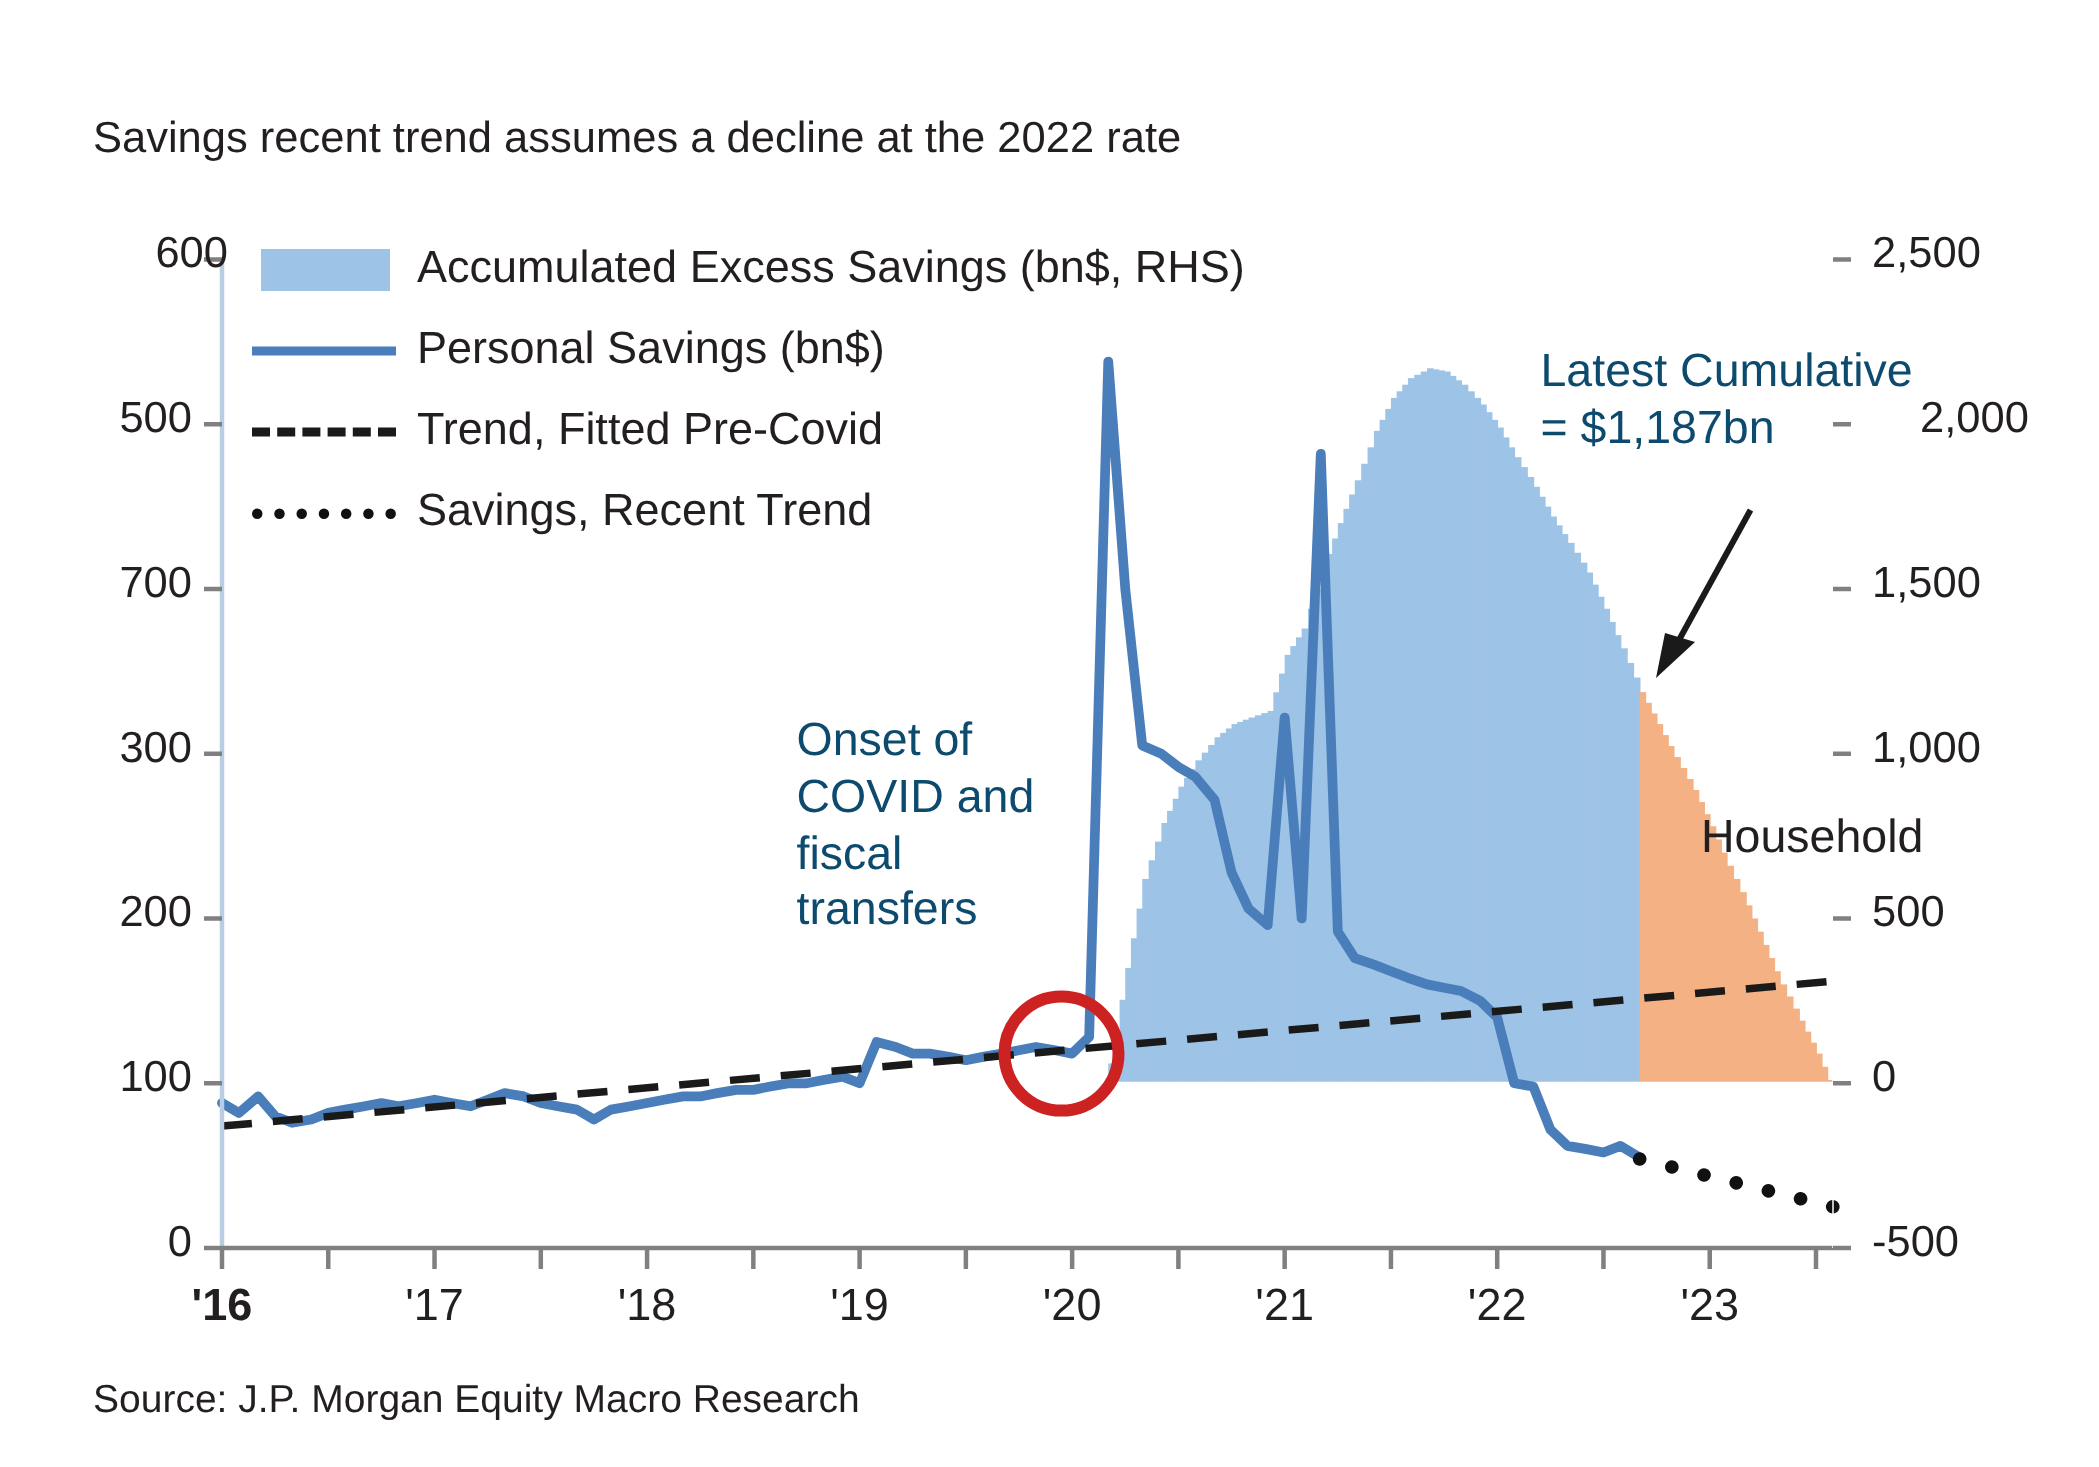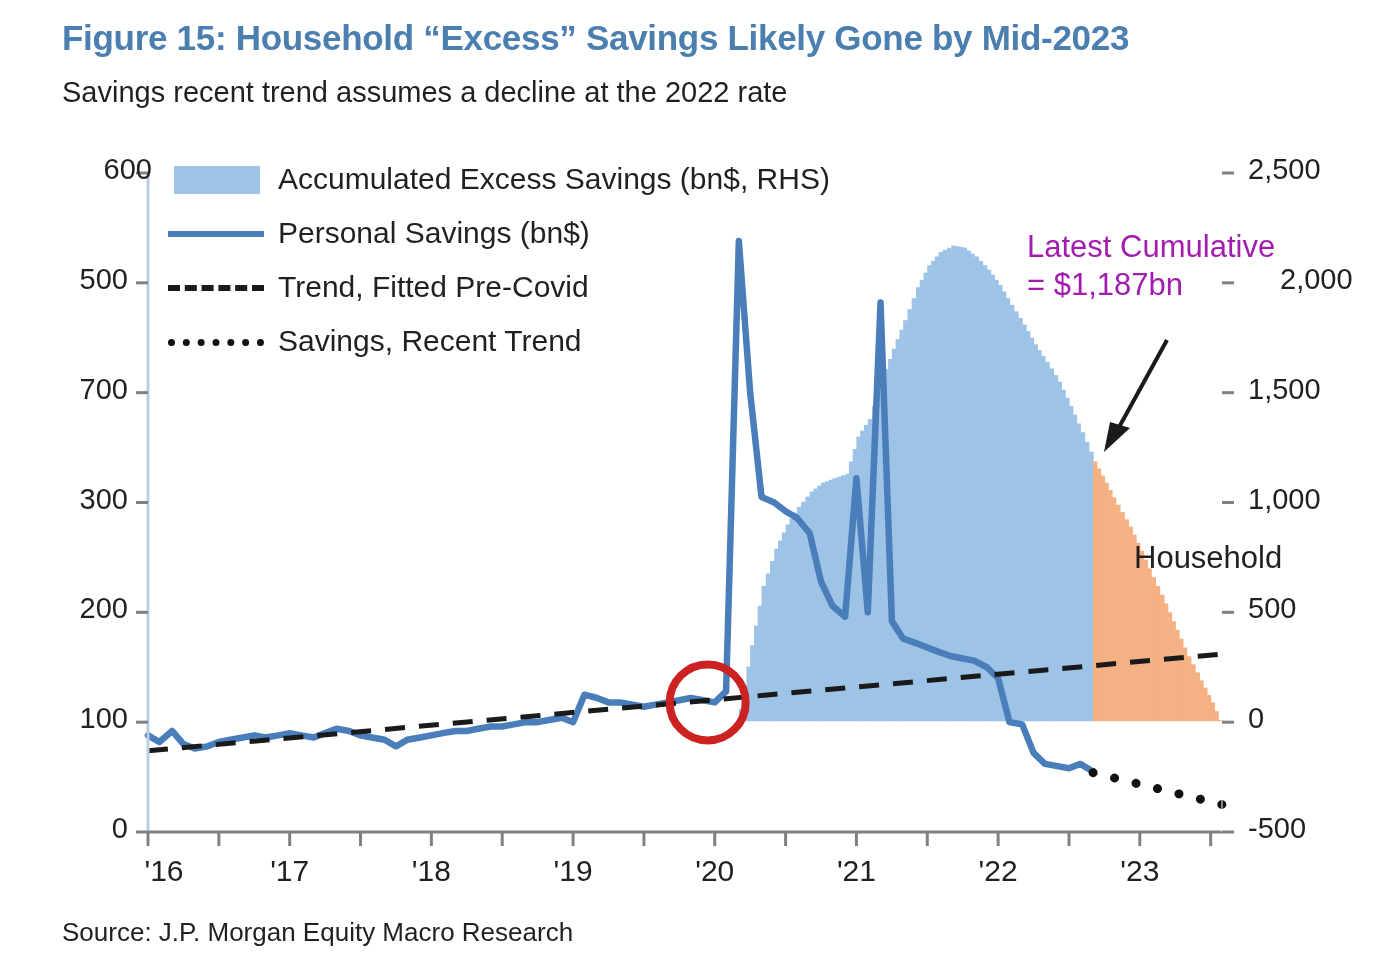--- a/index.html
+++ b/index.html
@@ -38,29 +38,28 @@
   .legend{position:absolute;left:168px;top:152px;}
   .legend-row{height:54px;display:flex;align-items:center;}
   .legend-key{width:96px;height:34px;position:relative;flex:0 0 96px;margin-right:14px;}
   .legend-label{font-size:30px;color:#231f20;white-space:nowrap;}
   .key-area{position:absolute;left:6px;top:4px;width:86px;height:28px;background:#9dc3e6;}
   .key-line{position:absolute;left:0px;top:15px;width:96px;height:6px;background:#4a7ebb;}
   .key-dash{position:absolute;left:0px;top:15px;width:96px;height:0;
      border-top:6px dashed #1a1a1a;}
   .key-dot{position:absolute;left:0px;top:15px;width:96px;height:0;
      border-top:7px dotted #111111;}
-  .anno{position:absolute;font-size:31px;color:#a21caf;line-height:1.22;white-space:pre;}
+  .anno{position:absolute;font-size:31px;color:#0c4a6e;line-height:1.22;white-space:pre;}
   .forecast-lbl{position:absolute;font-size:31px;color:#231f20;white-space:nowrap;}
 </style>
 </head>
 <body>
 
 <div id="fig">
 
-  <div class="title">Figure 15: Household “Excess” Savings Likely Gone by Mid-2023</div>
   <div class="subtitle">Savings recent trend assumes a decline at the 2022 rate</div>
 
   <svg class="plot" id="chart-svg" width="1399" height="978" viewBox="0 0 1399 978">
       <g>
         <rect x="738.84" y="708.99" width="4.38" height="13.18" fill="#9dc3e6"></rect>
         <rect x="742.62" y="687.75" width="4.38" height="34.41" fill="#9dc3e6"></rect>
         <rect x="746.40" y="666.52" width="4.38" height="55.65" fill="#9dc3e6"></rect>
         <rect x="750.18" y="645.28" width="4.38" height="76.88" fill="#9dc3e6"></rect>
         <rect x="753.96" y="625.51" width="4.38" height="96.65" fill="#9dc3e6"></rect>
         <rect x="757.73" y="605.74" width="4.38" height="116.42" fill="#9dc3e6"></rect>
@@ -234,21 +233,21 @@
       <div class="ytick" style="left: 0px; width: 128px; top: 372.667px;">700</div>
       <div class="ytick" style="left: 0px; width: 128px; top: 262.833px;">500</div>
       <div class="ytick" style="left: 0px; width: 128px; top: 153px; margin-left: 24px;">600</div>
       <div class="ytick right" style="left: 1248px; width: 150px; top: 812px;">-500</div>
       <div class="ytick right" style="left: 1248px; width: 150px; top: 702.167px;">0</div>
       <div class="ytick right" style="left: 1248px; width: 150px; top: 592.333px;">500</div>
       <div class="ytick right" style="left: 1248px; width: 150px; top: 482.5px;">1,000</div>
       <div class="ytick right" style="left: 1248px; width: 150px; top: 372.667px;">1,500</div>
       <div class="ytick right" style="left: 1280px; width: 150px; top: 262.833px;">2,000</div>
       <div class="ytick right" style="left: 1248px; width: 150px; top: 153px;">2,500</div>
-      <div class="xtick" style="width: 100px; left: 114px; top: 854px;">'16</div>
+      <div class="xtick" style="width: 100px; left: 98px; top: 854px; font-weight: bold;">'16</div>
       <div class="xtick" style="width: 100px; left: 239.689px; top: 854px;">'17</div>
       <div class="xtick" style="width: 100px; left: 381.377px; top: 854px;">'18</div>
       <div class="xtick" style="width: 100px; left: 523.066px; top: 854px;">'19</div>
       <div class="xtick" style="width: 100px; left: 664.755px; top: 854px;">'20</div>
       <div class="xtick" style="width: 100px; left: 806.443px; top: 854px;">'21</div>
       <div class="xtick" style="width: 100px; left: 948.132px; top: 854px;">'22</div>
       <div class="xtick" style="width: 100px; left: 1089.82px; top: 854px;">'23</div>
     </div>
 
   <div class="legend">
@@ -271,20 +270,24 @@
       <span class="legend-label">Trend, Fitted Pre-Covid</span>
     </div>
     <div class="legend-row">
       <span class="legend-key">
           <i class="key-dot"></i>
         </span>
       <span class="legend-label">Savings, Recent Trend</span>
     </div>
   </div>
 
+  <div class="anno" id="anno-onset" style="left:531px;top:474px;">Onset of
+COVID and
+fiscal
+transfers</div>
 
   <div class="anno" id="anno-latest" style="left:1027px;top:228px;">Latest Cumulative
 = $1,187bn</div>
 
   <div class="forecast-lbl" style="left:1134px;top:540px;">Household</div>
 
   <div class="source">Source: J.P. Morgan Equity Macro Research</div>
 
 </div>
 

